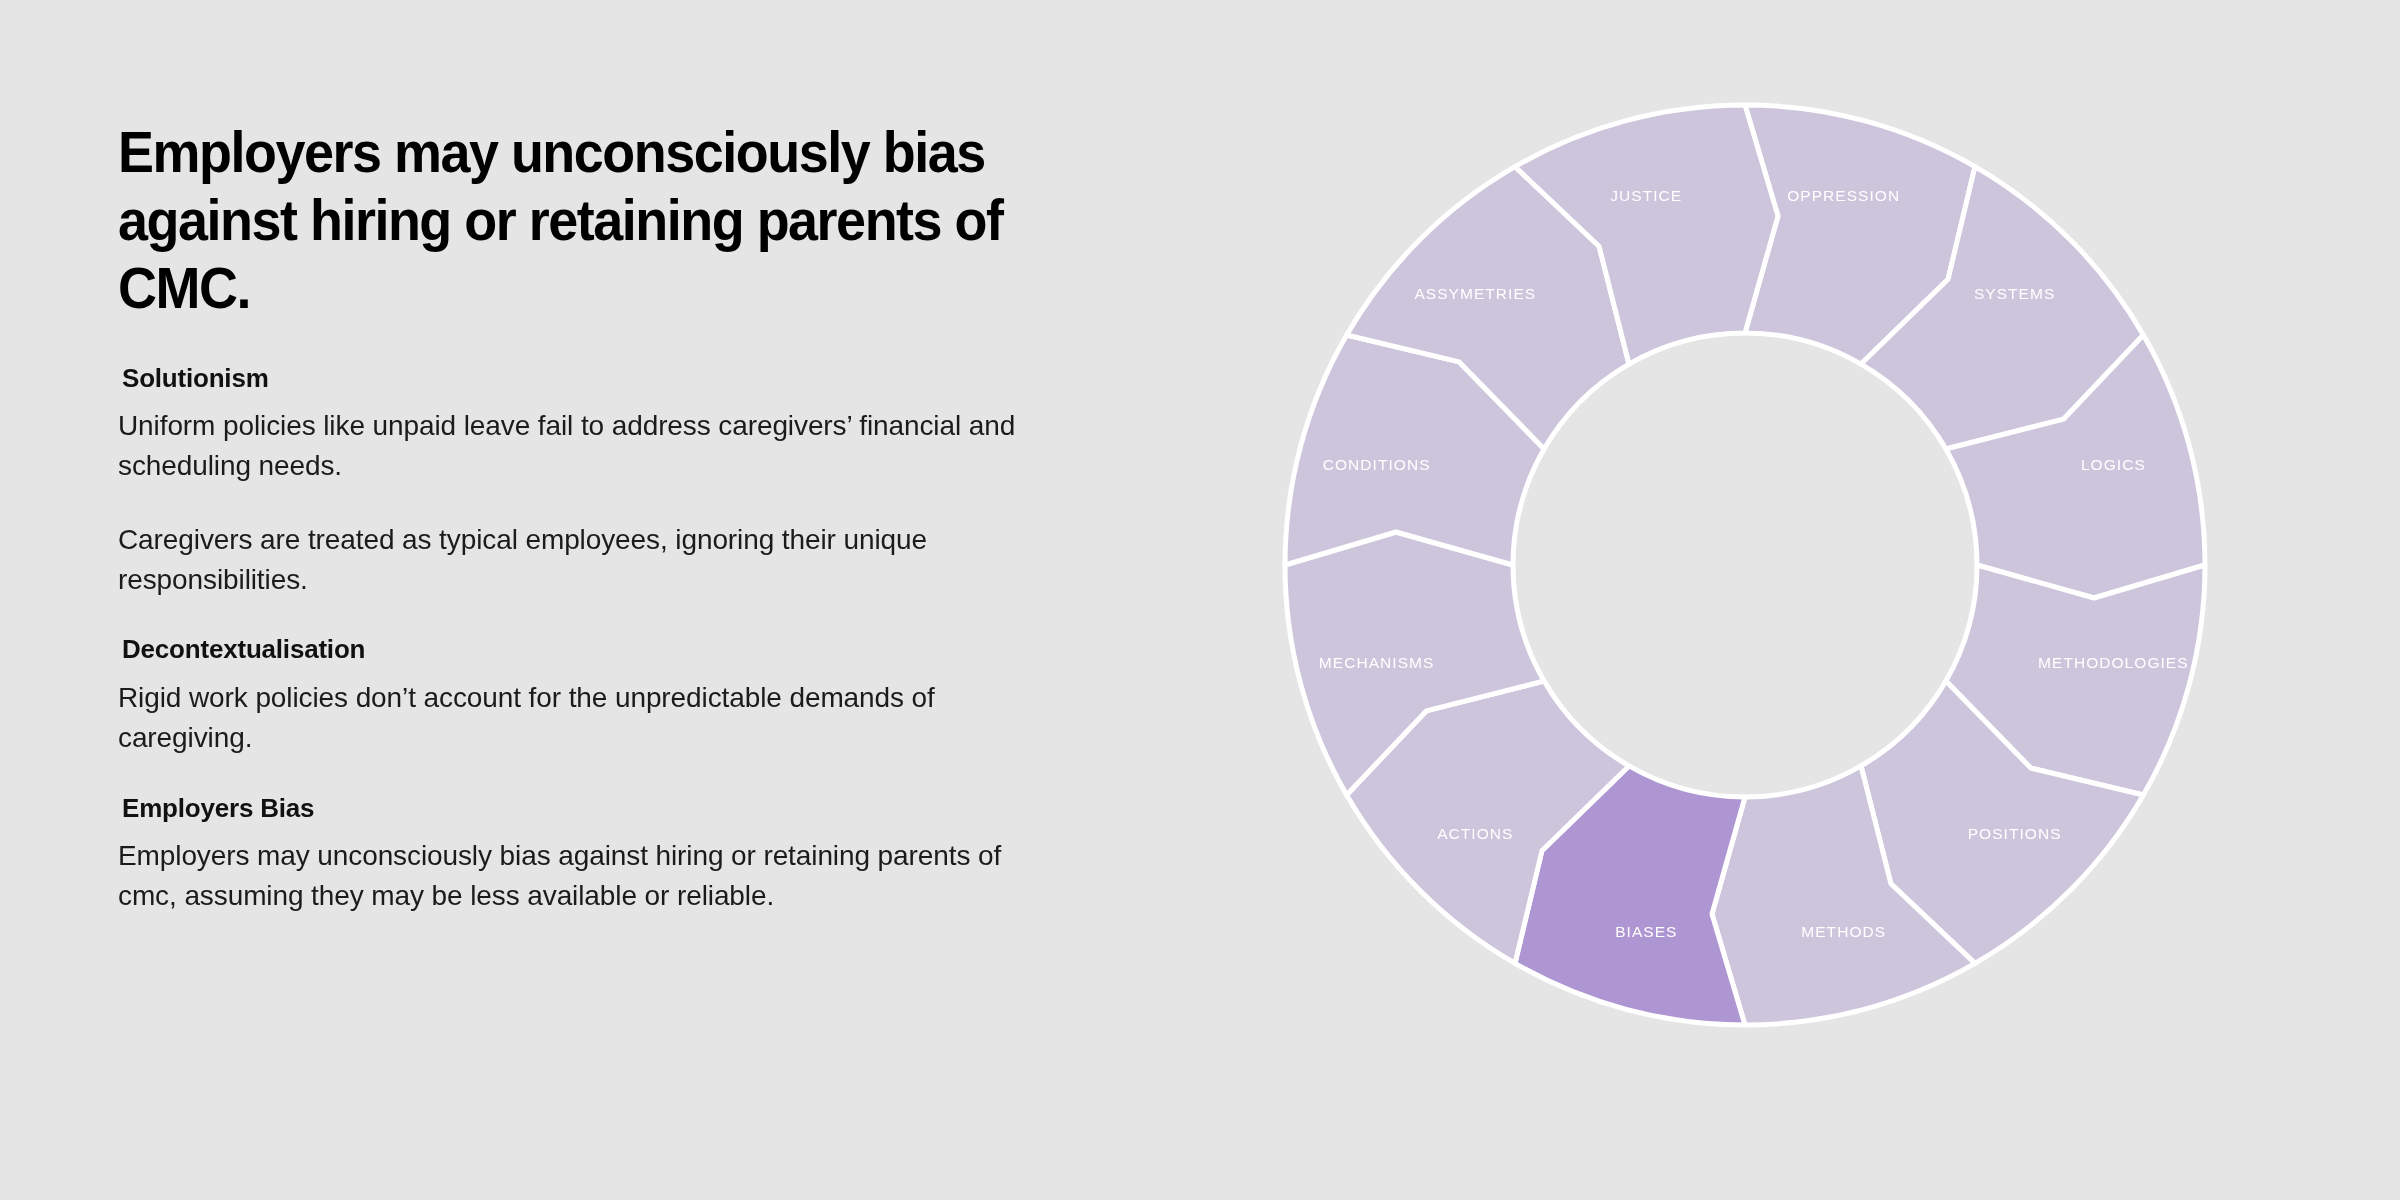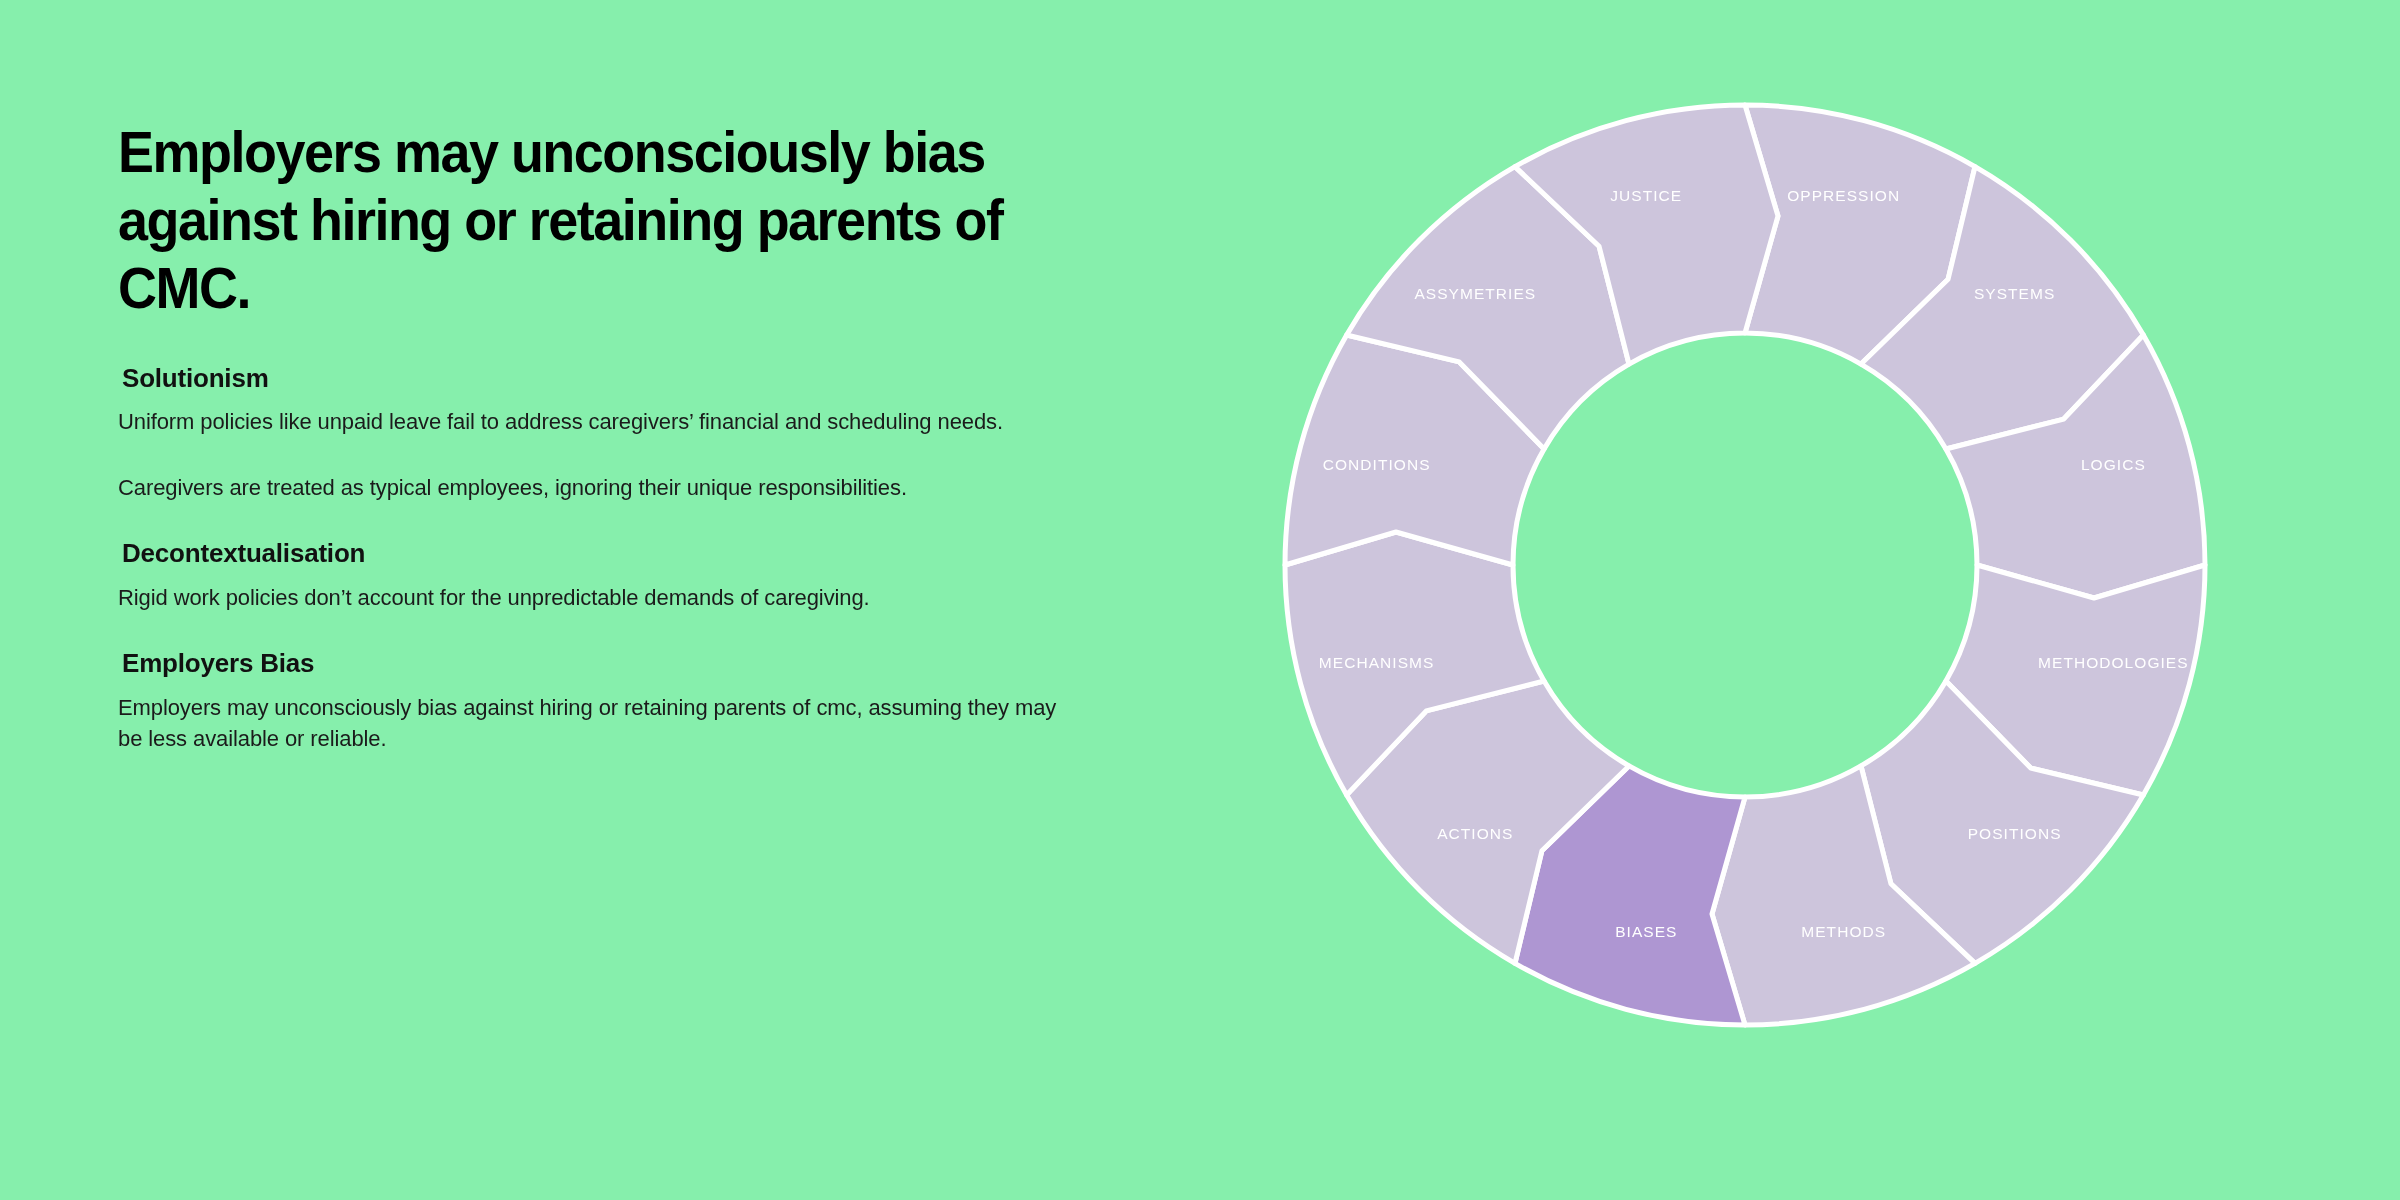--- a/index.html
+++ b/index.html
@@ -12,21 +12,21 @@
     height: 1200px;
     overflow: hidden;
     font-family: "Liberation Sans", sans-serif;
     -webkit-font-smoothing: antialiased;
   }
 
   .slide {
     position: relative;
     width: 2400px;
     height: 1200px;
-    background: #86efac;
+    background: #e5e5e5;
     display: flex;
     flex-direction: row;
   }
 
   
   .text-col {
     position: absolute;
     left: 118px;
     top: 118px;
     width: 1000px;
@@ -57,21 +57,21 @@
     font-size: 26px;
     line-height: 1.3;
     letter-spacing: -0.2px;
     color: #111111;
     margin: 0 0 11px 4px;
   }
 
   .section-body {
     font-family: "Liberation Sans", sans-serif;
     font-weight: 400;
-    font-size: 22px;
+    font-size: 28px;
     line-height: 1.42;
     letter-spacing: -0.1px;
     color: #1b1b1b;
     margin: 0;
     max-width: 940px;
   }
 
   
   .chart-col {
     position: absolute;

